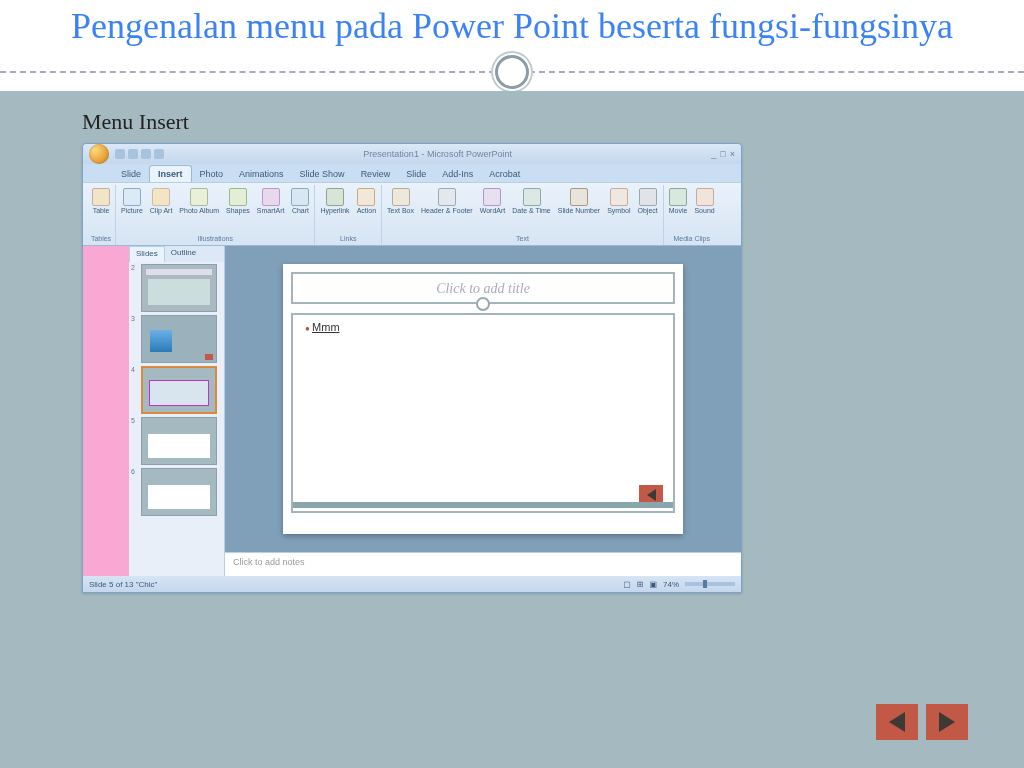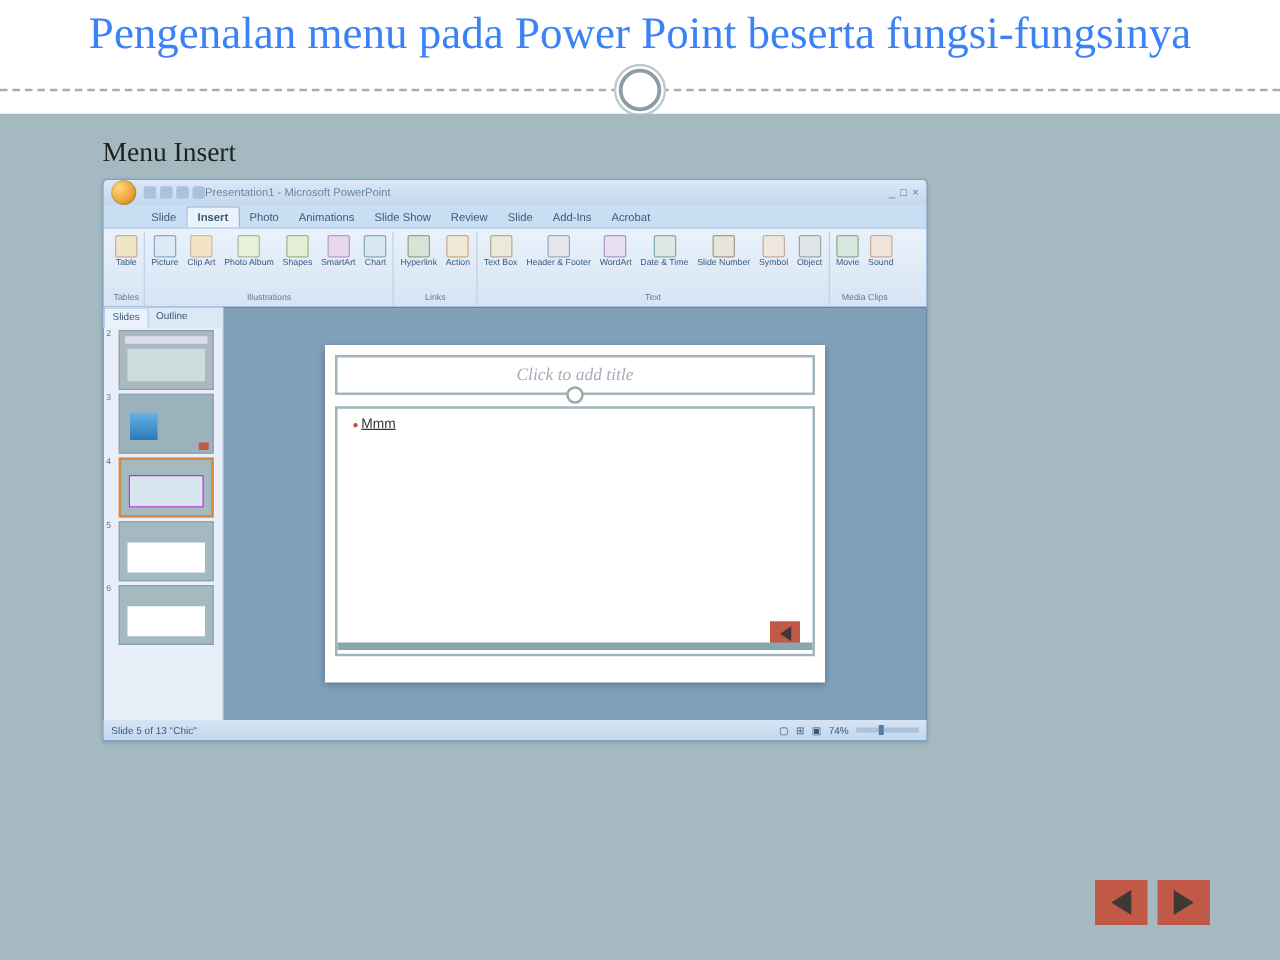--- a/index.html
+++ b/index.html
@@ -87,21 +87,21 @@
 .pp-office-btn {
   width: 20px;
   height: 20px;
   border-radius: 50%;
   background: radial-gradient(circle at 30% 30%, #ffd97a, #e8a23a 60%, #c27820);
   margin-right: 6px;
   box-shadow: inset 0 0 2px rgba(0,0,0,0.3);
 }
 .qat { display: flex; gap: 3px; }
 .qat span { width: 10px; height: 10px; background: #a9c2dd; border-radius: 2px; }
-.pp-title-text { flex: 1; text-align: left; color: #6b86a3; font-size: 9px; }
+.pp-title-text { flex: 1; text-align: center; color: #6b86a3; font-size: 9px; }
 .pp-winctrl { display: flex; gap: 4px; font-size: 9px; color: #5a7ba0; }
 .pp-tabs {
   height: 18px;
   display: flex;
   align-items: flex-end;
   padding-left: 30px;
   background: #cadef3;
   font-size: 9px;
 }
 .pp-tab {
@@ -146,21 +146,22 @@
 .ritm .ico {
   width: 18px;
   height: 18px;
   border-radius: 2px;
   margin-bottom: 1px;
 }
 .rgroup-label { font-size: 7px; color: #5a7ba0; padding: 1px 0; }
 .pp-work {
   flex: 1;
   display: flex;
-  background: #000000;
+  background: #f9a8d4;
+  padding-left: 46px;
 }
 .pp-thumbs {
   width: 96px;
   background: #e8eff8;
   border-right: 1px solid #b8cee4;
   display: flex;
   flex-direction: column;
 }
 .thumb-tabs {
   height: 16px;
@@ -513,20 +514,21 @@
               <div class="pp-slide-mini-circle"></div>
               <div class="pp-slide-body">
                 <div class="pp-slide-bullet"><u>Mmm</u></div>
                 <div class="pp-slide-nav-btn">
                     <div class="tri-left sm"></div>
                   </div>
                 <div class="pp-slide-strip"></div>
               </div>
             </div>
           </div>
+          <div class="pp-notes">Click to add notes</div>
         </div>
       </div>
 
       <div class="pp-status">
         <span>Slide 5 of 13    "Chic"</span>
         <div class="pp-status-right">
           <span>▢</span>
           <span>⊞</span>
           <span>▣</span>
           <span>74%</span>

